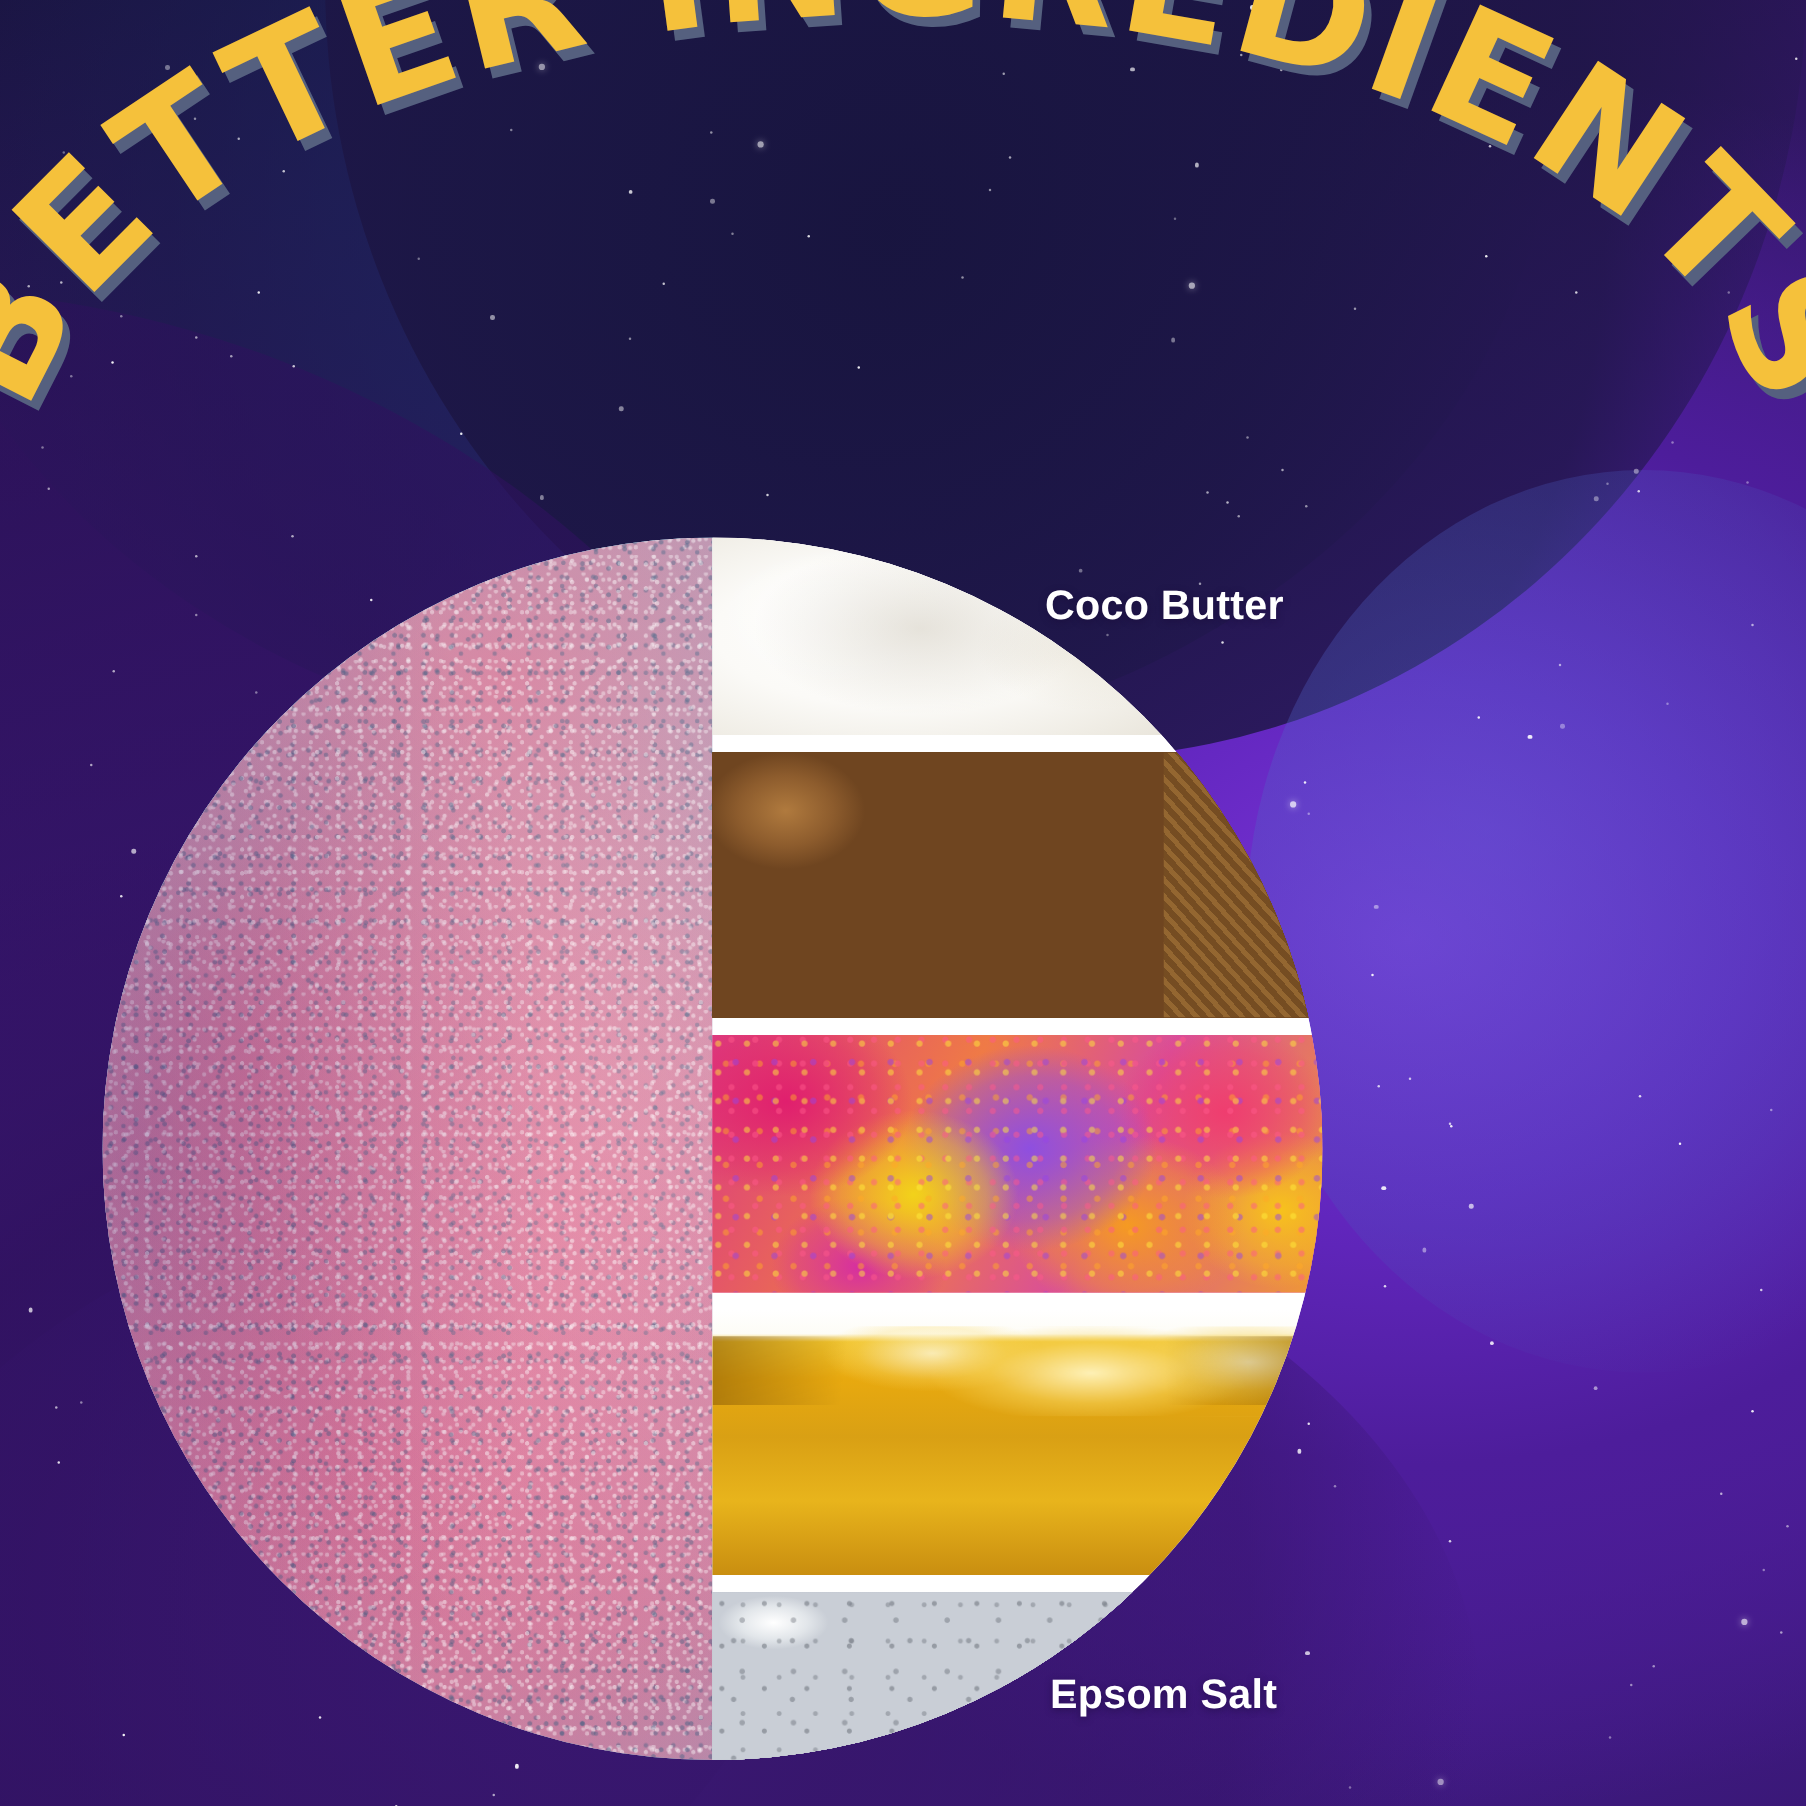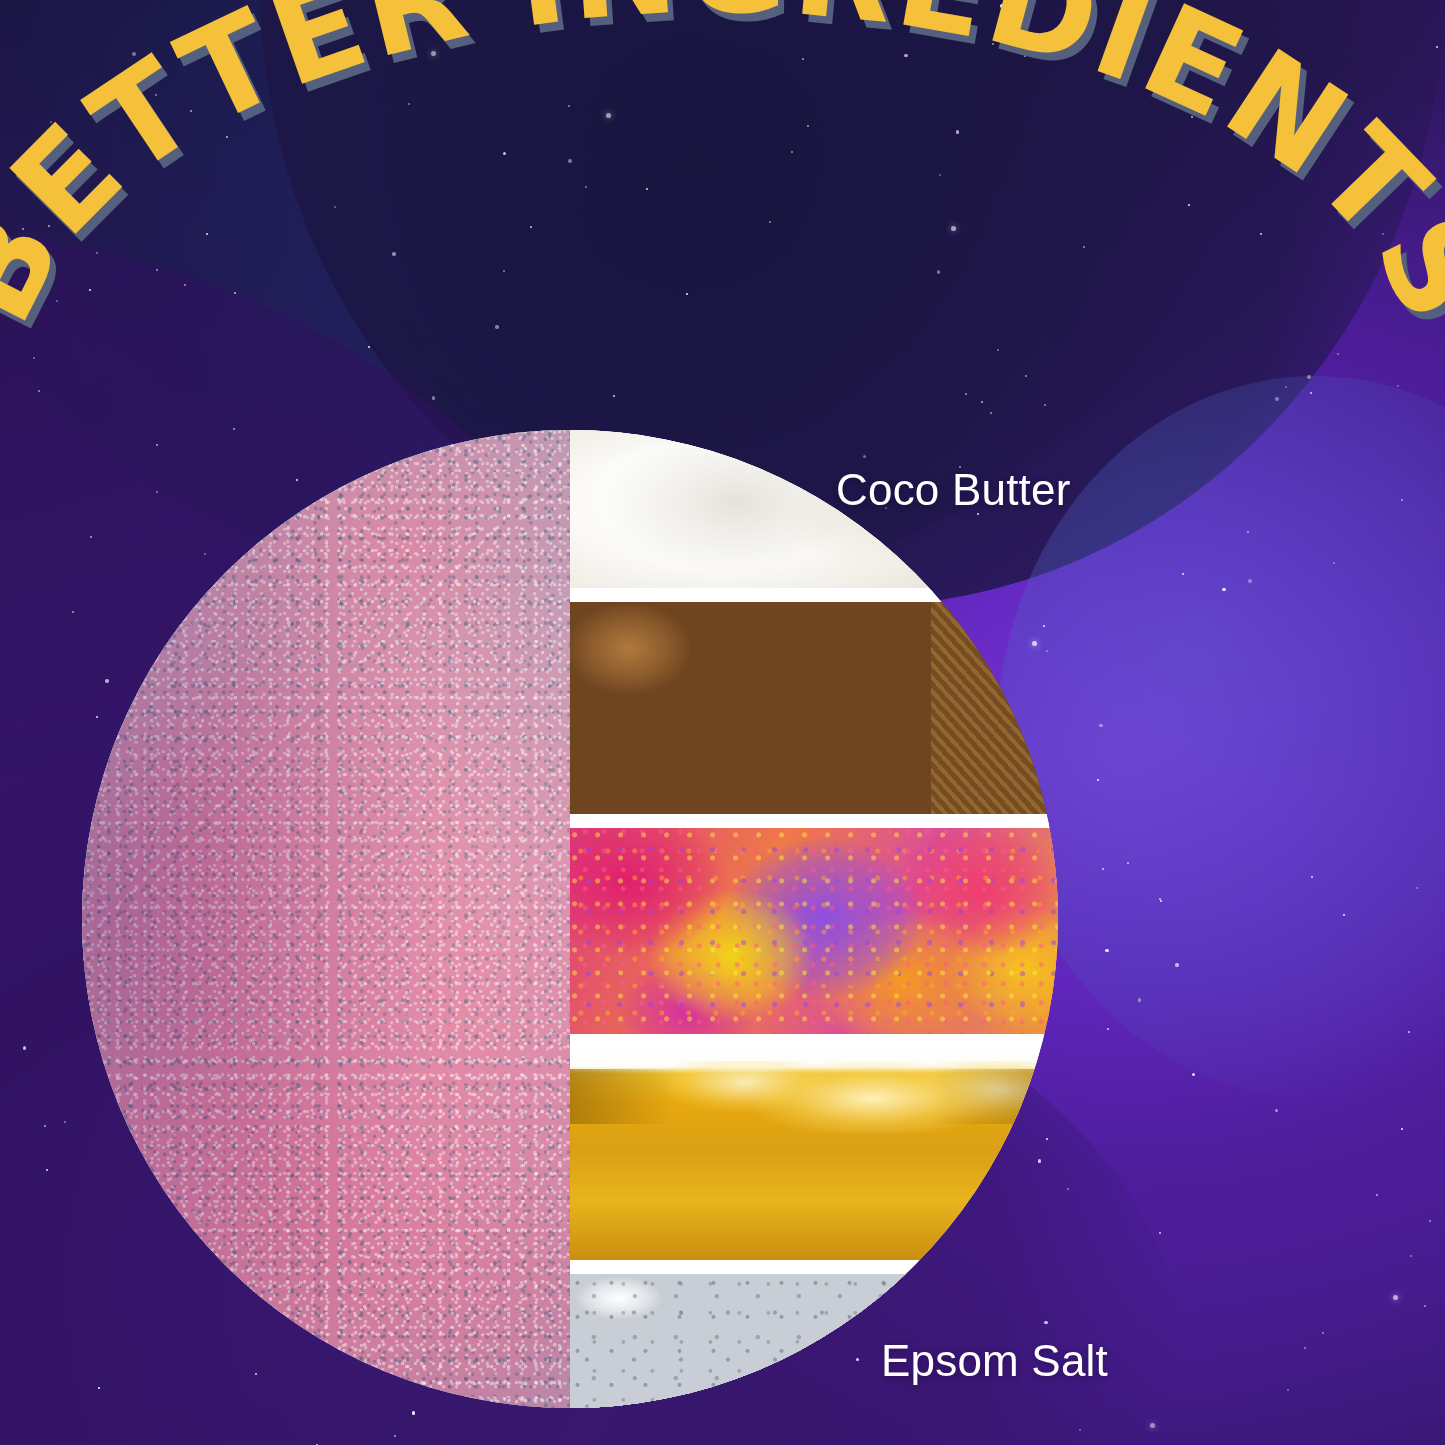--- a/index.html
+++ b/index.html
@@ -301,32 +301,32 @@
   .labels {
     position: absolute;
     inset: 0;
     z-index: 7;
     pointer-events: none;
   }
   .ing-label {
     position: absolute;
     color: #ffffff;
     font-family: "Liberation Sans", sans-serif;
-    font-weight: 400;
-    font-size: 44px;
+    font-weight: 700;
+    font-size: 33px;
     letter-spacing: 0.2px;
     white-space: nowrap;
     text-shadow: 0 2px 6px rgba(24,10,54,0.50);
     pointer-events: auto;
   }
   .lbl-0 { left: 836px; top: 465px; }
   .lbl-1 { left: 1006px; top: 680px; }
   .lbl-2 { left: 1060px; top: 898px; }
   .lbl-3 { left: 984px; top: 1108px; }
-  .lbl-4 { left: 840px; top: 1336px; margin-left: 41px; }
+  .lbl-4 { left: 840px; top: 1336px; }
 </style>
 </head>
 <body>
 
 <div id="poster">
 
   <div class="bg-base"></div>
   <div class="bg-glow-top"></div>
   <div class="bg-planet-tr"></div>
   <div class="bg-planet-right"></div>

